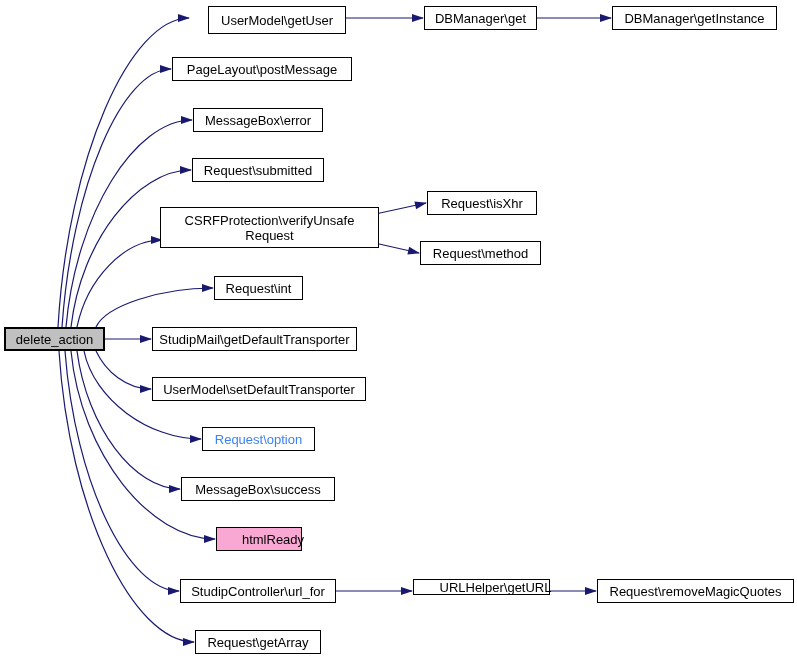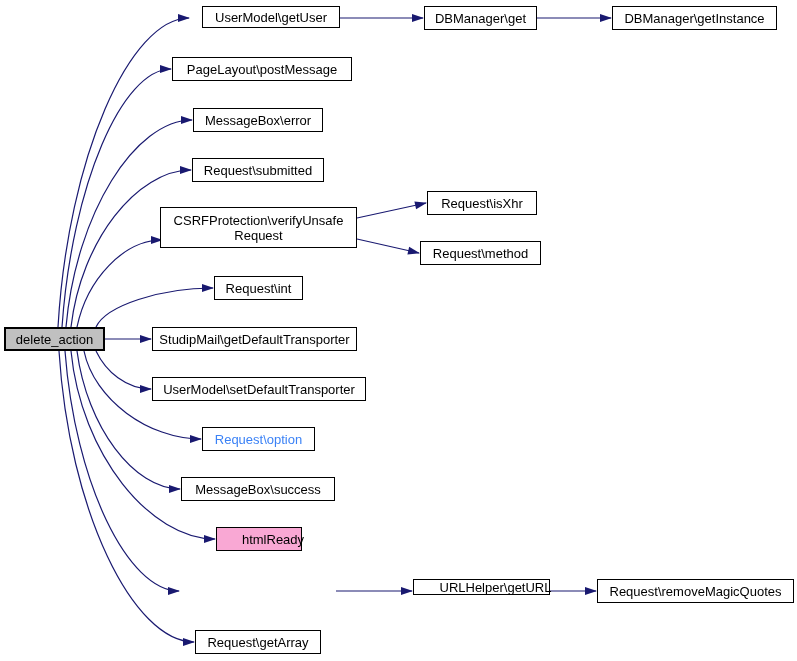--- a/index.html
+++ b/index.html
@@ -70,32 +70,33 @@
         <path d="M328,18 L423,18" fill="none" stroke="#191970" stroke-width="1.2" marker-end="url(#arrowhead)"></path>
         <path d="M537,18 L611,18" fill="none" stroke="#191970" stroke-width="1.2" marker-end="url(#arrowhead)"></path>
         <path d="M357,218 L426,203" fill="none" stroke="#191970" stroke-width="1.2" marker-end="url(#arrowhead)"></path>
         <path d="M357,239 L419,253" fill="none" stroke="#191970" stroke-width="1.2" marker-end="url(#arrowhead)"></path>
         <path d="M336,591 L412,591" fill="none" stroke="#191970" stroke-width="1.2" marker-end="url(#arrowhead)"></path>
         <path d="M550,591 L596,591" fill="none" stroke="#191970" stroke-width="1.2" marker-end="url(#arrowhead)"></path>
       </g>
   </svg>
 
 <div class="node highlight" style="left: 4px; top: 327px; width: 101px; height: 24px; background: rgb(192, 192, 192); border-color: rgb(0, 0, 0); color: rgb(0, 0, 0);">delete_action</div>
-    <div class="node" style="left: 202px; top: 6px; width: 138px; height: 22px; background: rgb(255, 255, 255); border-color: rgb(0, 0, 0); color: rgb(0, 0, 0);">UserModel\getUser</div>
+    <div class="node" style="left: 208px; top: 6px; width: 138px; height: 28px; background: rgb(255, 255, 255); border-color: rgb(0, 0, 0); color: rgb(0, 0, 0);">UserModel\getUser</div>
     <div class="node" style="left: 424px; top: 6px; width: 113px; height: 24px; background: rgb(255, 255, 255); border-color: rgb(0, 0, 0); color: rgb(0, 0, 0);">DBManager\get</div>
     <div class="node" style="left: 612px; top: 6px; width: 165px; height: 24px; background: rgb(255, 255, 255); border-color: rgb(0, 0, 0); color: rgb(0, 0, 0);">DBManager\getInstance</div>
     <div class="node" style="left: 172px; top: 57px; width: 180px; height: 24px; background: rgb(255, 255, 255); border-color: rgb(0, 0, 0); color: rgb(0, 0, 0);">PageLayout\postMessage</div>
     <div class="node" style="left: 193px; top: 108px; width: 130px; height: 24px; background: rgb(255, 255, 255); border-color: rgb(0, 0, 0); color: rgb(0, 0, 0);">MessageBox\error</div>
     <div class="node" style="left: 192px; top: 158px; width: 132px; height: 24px; background: rgb(255, 255, 255); border-color: rgb(0, 0, 0); color: rgb(0, 0, 0);">Request\submitted</div>
-    <div class="node" style="left: 160px; top: 207px; width: 197px; height: 41px; background: rgb(255, 255, 255); border-color: rgb(0, 0, 0); color: rgb(0, 0, 0);">CSRFProtection\verifyUnsafe
+    <div class="node" style="left: 160px; top: 207px; width: 219px; height: 41px; background: rgb(255, 255, 255); border-color: rgb(0, 0, 0); color: rgb(0, 0, 0);">CSRFProtection\verifyUnsafe
 Request</div>
     <div class="node" style="left: 427px; top: 191px; width: 110px; height: 24px; background: rgb(255, 255, 255); border-color: rgb(0, 0, 0); color: rgb(0, 0, 0);">Request\isXhr</div>
     <div class="node" style="left: 214px; top: 276px; width: 89px; height: 24px; background: rgb(255, 255, 255); border-color: rgb(0, 0, 0); color: rgb(0, 0, 0);">Request\int</div>
     <div class="node" style="left: 420px; top: 241px; width: 121px; height: 24px; background: rgb(255, 255, 255); border-color: rgb(0, 0, 0); color: rgb(0, 0, 0);">Request\method</div>
     <div class="node" style="left: 152px; top: 327px; width: 205px; height: 24px; background: rgb(255, 255, 255); border-color: rgb(0, 0, 0); color: rgb(0, 0, 0);">StudipMail\getDefaultTransporter</div>
     <div class="node" style="left: 152px; top: 377px; width: 214px; height: 24px; background: rgb(255, 255, 255); border-color: rgb(0, 0, 0); color: rgb(0, 0, 0);">UserModel\setDefaultTransporter</div>
     <div class="node" style="left: 202px; top: 427px; width: 113px; height: 24px; background: rgb(255, 255, 255); border-color: rgb(0, 0, 0); color: #3b82f6;">Request\option</div>
     <div class="node" style="left: 181px; top: 477px; width: 154px; height: 24px; background: rgb(255, 255, 255); border-color: rgb(0, 0, 0); color: rgb(0, 0, 0);">MessageBox\success</div>
     <div class="node" style="left: 216px; top: 527px; width: 86px; height: 24px; background: #f9a8d4; border-color: rgb(0, 0, 0); color: rgb(0, 0, 0); padding-left: 28px;">htmlReady</div>
+    <div class="node" style="left: 180px; top: 579px; width: 156px; height: 24px; background: rgb(255, 255, 255); border-color: rgb(0, 0, 0); color: rgb(0, 0, 0);">StudipController\url_for</div>
     <div class="node" style="left: 413px; top: 579px; width: 137px; height: 16px; background: rgb(255, 255, 255); border-color: rgb(0, 0, 0); color: rgb(0, 0, 0); padding-left: 28px;">URLHelper\getURL</div>
     <div class="node" style="left: 597px; top: 579px; width: 197px; height: 24px; background: rgb(255, 255, 255); border-color: rgb(0, 0, 0); color: rgb(0, 0, 0);">Request\removeMagicQuotes</div>
     <div class="node" style="left: 195px; top: 630px; width: 126px; height: 24px; background: rgb(255, 255, 255); border-color: rgb(0, 0, 0); color: rgb(0, 0, 0);">Request\getArray</div>
   </div>
 
 </body></html>

